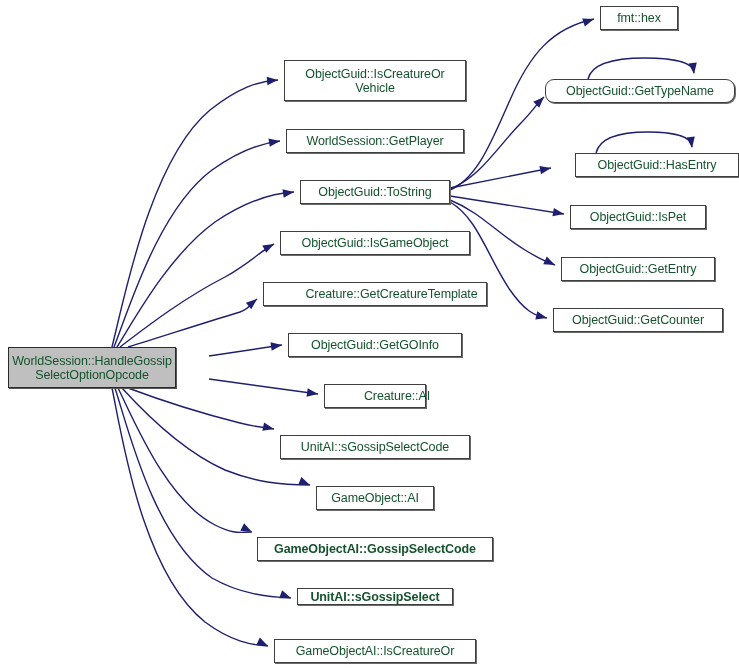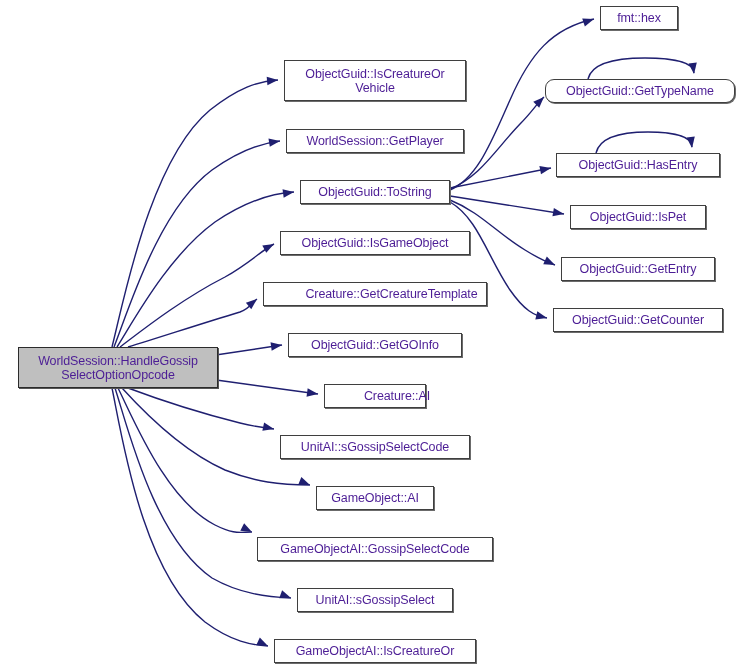--- a/index.html
+++ b/index.html
@@ -22,21 +22,21 @@
     top: 0;
     width: 739px;
     height: 668px;
     pointer-events: none;
   }
   .node {
     position: absolute;
     box-sizing: border-box;
     border: 1px solid #3f3f3f;
     background: #ffffff;
-    color: #4c1d95;
+    color: #14532d;
     font-size: 12.5px;
     line-height: 14px;
     display: flex;
     align-items: center;
     justify-content: center;
     text-align: center;
     white-space: pre-line;
     letter-spacing: -0.1px;
     box-shadow: 1px 1px 0 0 #6b6b6b;
   }
@@ -86,35 +86,35 @@
       <polygon points="0,0 -11,-4.2 -11,4.2" fill="#1f1f70" transform="translate(594,19) rotate(342)"></polygon>
       <polygon points="0,0 -11,-4.2 -11,4.2" fill="#1f1f70" transform="translate(544,97) rotate(315)"></polygon>
       <polygon points="0,0 -11,-4.2 -11,4.2" fill="#1f1f70" transform="translate(551,168) rotate(349)"></polygon>
       <polygon points="0,0 -11,-4.2 -11,4.2" fill="#1f1f70" transform="translate(564,214) rotate(10)"></polygon>
       <polygon points="0,0 -11,-4.2 -11,4.2" fill="#1f1f70" transform="translate(555,265) rotate(25)"></polygon>
       <polygon points="0,0 -11,-4.2 -11,4.2" fill="#1f1f70" transform="translate(547,318) rotate(14)"></polygon>
       <polygon points="0,0 -11,-4.2 -11,4.2" fill="#1f1f70" transform="translate(694,74) rotate(83)"></polygon>
       <polygon points="0,0 -11,-4.2 -11,4.2" fill="#1f1f70" transform="translate(692,148) rotate(83)"></polygon>
     </svg>
   <div id="node-layer">
-      <div class="node root" style="left: 18px; top: 347px; width: 200px; height: 41px;">WorldSession::HandleGossip
+      <div class="node root" style="left: 8px; top: 347px; width: 168px; height: 41px;">WorldSession::HandleGossip
 SelectOptionOpcode</div>
       <div class="node" style="left: 284px; top: 60px; width: 182px; height: 41px;">ObjectGuid::IsCreatureOr
 Vehicle</div>
       <div class="node" style="left: 286px; top: 129px; width: 178px; height: 24px;">WorldSession::GetPlayer</div>
       <div class="node" style="left: 300px; top: 180px; width: 150px; height: 24px;">ObjectGuid::ToString</div>
       <div class="node" style="left: 280px; top: 231px; width: 190px; height: 24px;">ObjectGuid::IsGameObject</div>
       <div class="node" style="left: 263px; top: 282px; width: 224px; height: 24px; padding-left: 33px;">Creature::GetCreatureTemplate</div>
       <div class="node" style="left: 288px; top: 333px; width: 174px; height: 24px;">ObjectGuid::GetGOInfo</div>
       <div class="node" style="left: 324px; top: 384px; width: 102px; height: 24px; padding-left: 44px;">Creature::AI</div>
       <div class="node" style="left: 280px; top: 435px; width: 190px; height: 24px;">UnitAI::sGossipSelectCode</div>
       <div class="node" style="left: 316px; top: 486px; width: 118px; height: 24px; text-align: right;">GameObject::AI</div>
-      <div class="node" style="left: 257px; top: 537px; width: 236px; height: 24px;">GameObjectAI::GossipSelectCode</div>
-      <div class="node" style="left: 297px; top: 588px; width: 156px; height: 24px;">UnitAI::sGossipSelect</div>
+      <div class="node" style="left: 257px; top: 537px; width: 236px; height: 24px; font-weight: bold;">GameObjectAI::GossipSelectCode</div>
+      <div class="node" style="left: 297px; top: 588px; width: 156px; height: 17px; font-weight: bold;">UnitAI::sGossipSelect</div>
       <div class="node" style="left: 274px; top: 639px; width: 202px; height: 24px;">GameObjectAI::IsCreatureOr</div>
       <div class="node" style="left: 600px; top: 6px; width: 78px; height: 24px;">fmt::hex</div>
       <div class="node" style="left: 545px; top: 79px; width: 190px; height: 24px; border-radius: 9px;">ObjectGuid::GetTypeName</div>
-      <div class="node" style="left: 556px; top: 153px; width: 164px; height: 24px;">ObjectGuid::HasEntry</div>
+      <div class="node" style="left: 575px; top: 153px; width: 164px; height: 24px;">ObjectGuid::HasEntry</div>
       <div class="node" style="left: 570px; top: 205px; width: 136px; height: 24px;">ObjectGuid::IsPet</div>
       <div class="node" style="left: 561px; top: 257px; width: 154px; height: 24px;">ObjectGuid::GetEntry</div>
       <div class="node" style="left: 553px; top: 308px; width: 170px; height: 24px;">ObjectGuid::GetCounter</div>
     </div>
 </div>
 
 </body></html>

